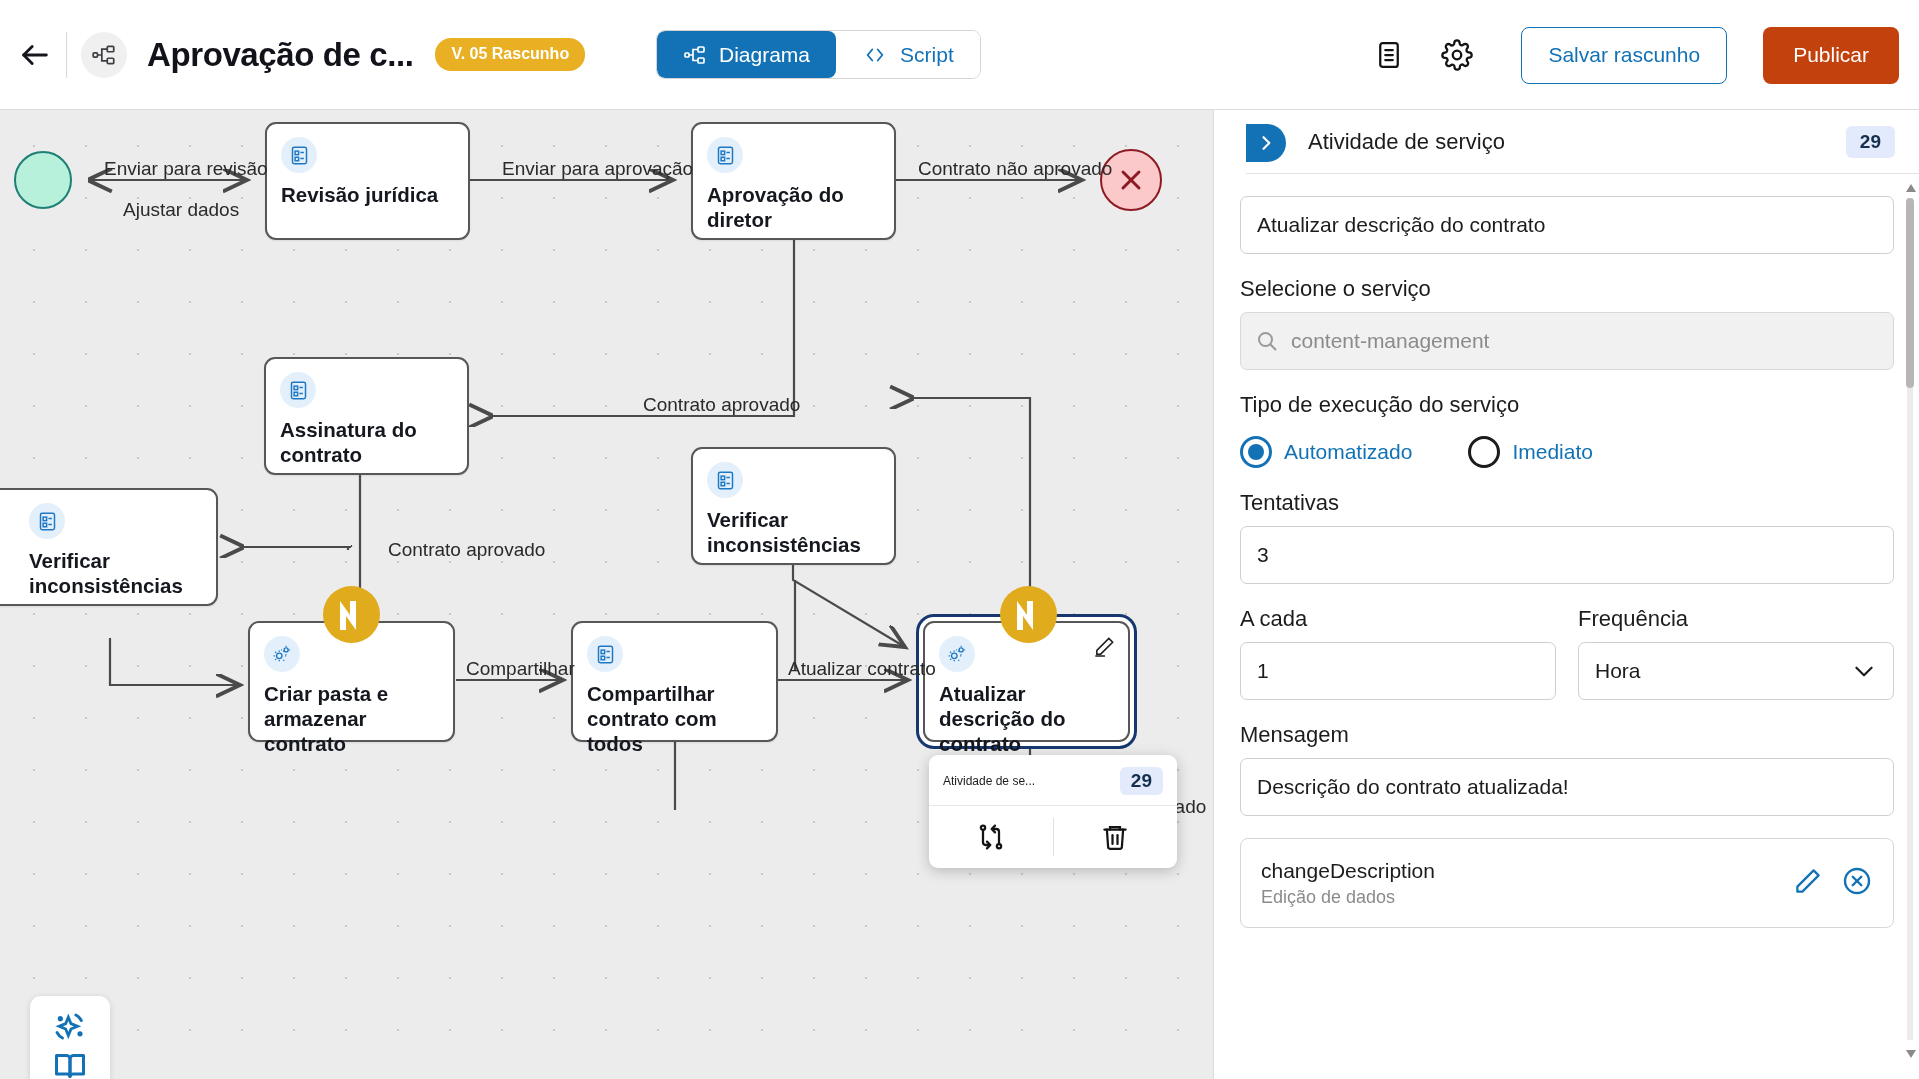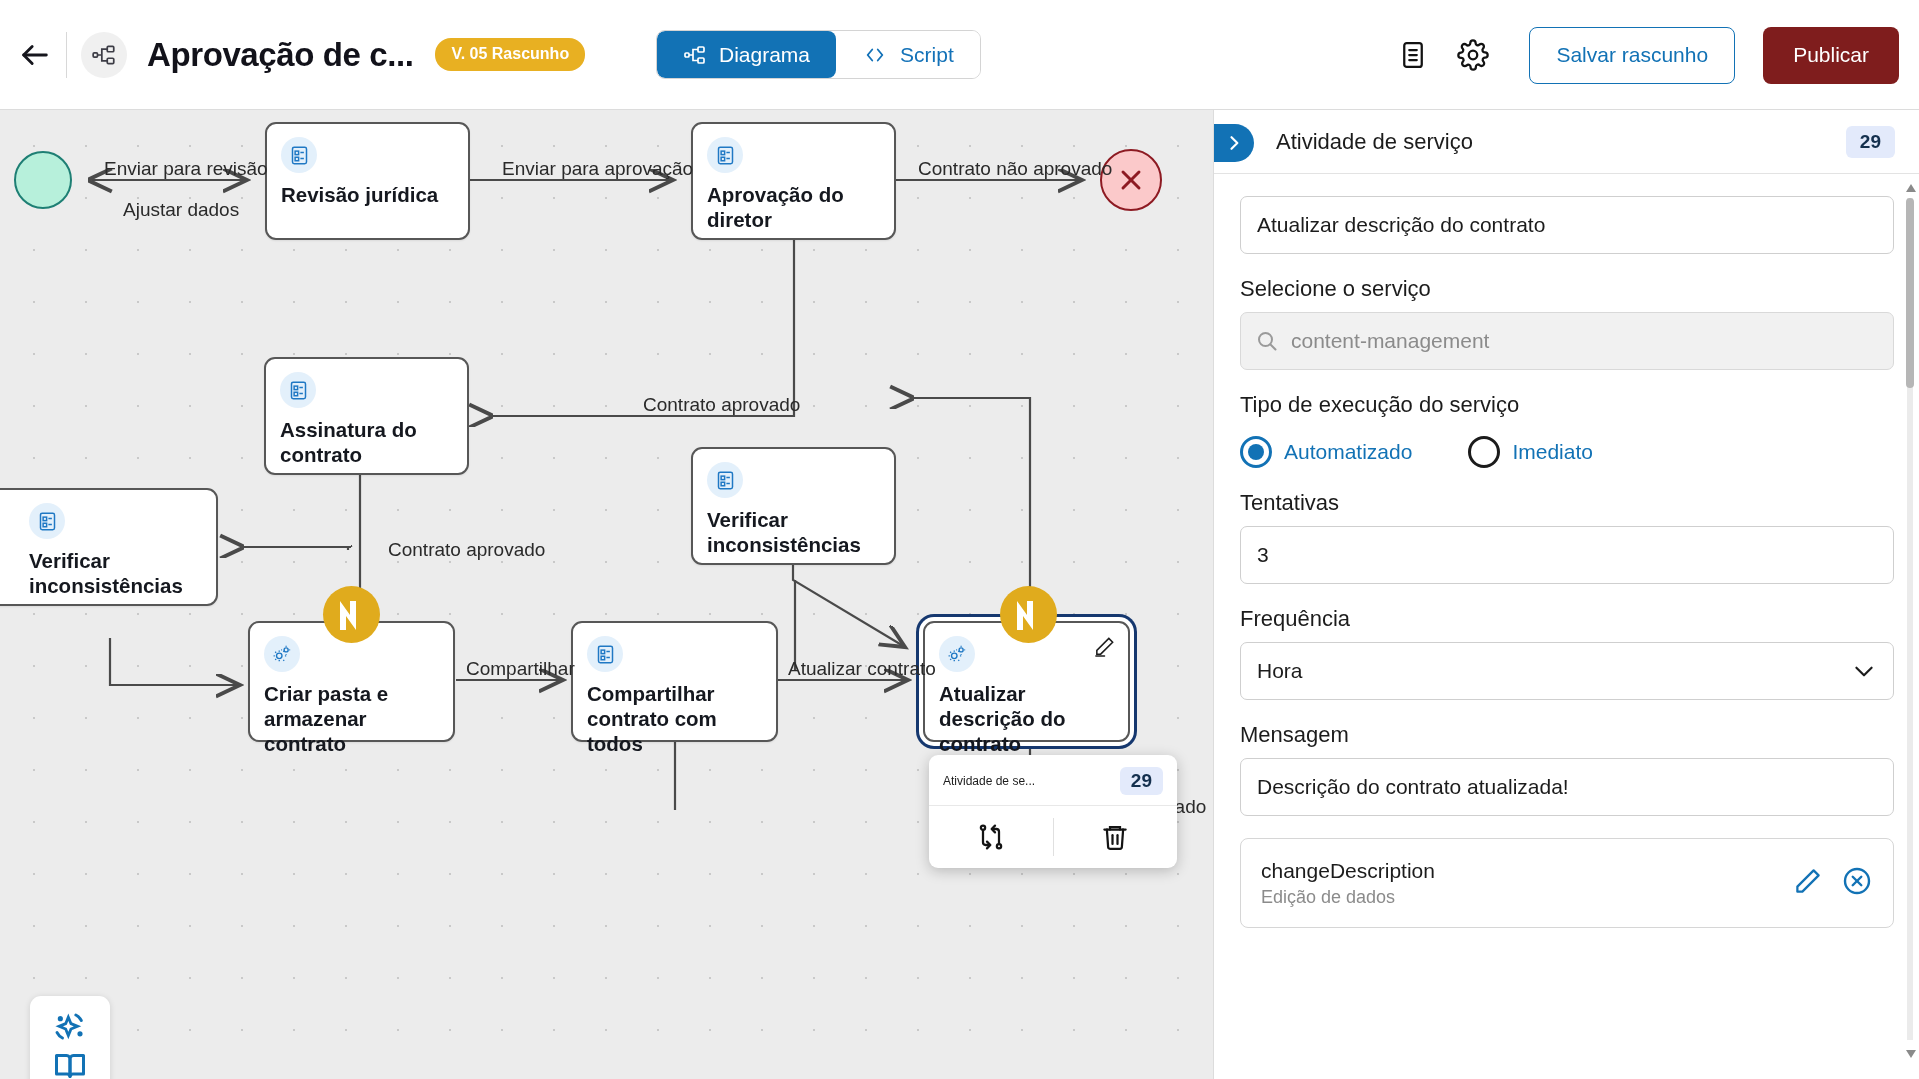--- a/index.html
+++ b/index.html
@@ -43,33 +43,33 @@
     background: #fff; height: 49px;
   }
   .seg-btn {
     display: flex; align-items: center; gap: 12px;
     padding: 0 26px; font-size: 21px; cursor: pointer;
     color: #1472b8; background: #fff;
   }
   .seg-btn.active { background: #1272b5; color: #ffffff; border-radius: 8px; }
   .hdr-right {
     position: absolute; right: 20px; top: 0; height: 110px;
-    display: flex; align-items: center; gap: 4px;
+    display: flex; align-items: center; gap: 12px;
   }
   .icon-btn {
     width: 56px; height: 56px; display: flex; align-items: center; justify-content: center;
     cursor: pointer; color: #111;
   }
   .btn-outline {
     margin-left: 24px; border: 1px solid #1272b5; color: #1272b5; background: #fff;
     border-radius: 8px; height: 57px; padding: 0 26px; font-size: 21px;
     display: flex; align-items: center; cursor: pointer; white-space: nowrap;
   }
   .btn-primary {
-    margin-left: 24px; background: #7f1d1d; color: #fff; border: none;
+    margin-left: 24px; background: #c2410c; color: #fff; border: none;
     border-radius: 8px; height: 57px; padding: 0 30px; font-size: 21px;
     display: flex; align-items: center; cursor: pointer; white-space: nowrap;
   }
 
   
   .canvas {
     position: absolute; left: 0; top: 110px; width: 1213px; height: 969px;
     background: #ececec; overflow: hidden;
     background-image: radial-gradient(#c9c9c9 1.1px, transparent 1.1px);
     background-size: 52px 52px; background-position: 8px 10px;
@@ -140,21 +140,21 @@
   }
   .tool-ico { cursor: pointer; display: flex; align-items: center; justify-content: center; }
 
   
   .panel {
     position: absolute; left: 1213px; top: 110px; width: 706px; height: 969px;
     background: #ffffff; border-left: 1px solid #dcdcdc;
   }
   .panel-head {
     position: relative; height: 64px; border-bottom: 1px solid #e3e3e3;
-    display: flex; align-items: center;
+    display: flex; align-items: center; margin-left: 32px;
   }
   .collapse-tab {
     position: absolute; left: 0px; top: 14px; width: 40px; height: 38px;
     background: #1272b5; border-top-right-radius: 20px; border-bottom-right-radius: 20px;
     display: flex; align-items: center; justify-content: center; cursor: pointer;
   }
   .panel-title { margin-left: 62px; font-size: 22px; color: #1c1c1c; }
   .panel-count {
     position: absolute; right: 24px; top: 16px; background: #e3eafb; color: #14304e;
     font-size: 19px; font-weight: 700; border-radius: 6px; padding: 5px 14px;
@@ -545,20 +545,24 @@
         <div class="radio-item">
           <div class="radio-outer off"></div>
           <span class="radio-lbl off">Imediato</span>
         </div>
       </div>
 
       <div class="fld-label">Tentativas</div>
       <input class="fld-input" value="3" style="">
 
       <div class="two-col" style="margin-top:0;">
+        <div>
+          <div class="fld-label">A cada</div>
+          <input class="fld-input" value="1" style="">
+        </div>
         <div>
           <div class="fld-label">Frequência</div>
           <div class="select-box">
             <span>Hora</span>
             <svg width="26" height="26" viewBox="0 0 24 24" fill="none" stroke="#1c1c1c" stroke-width="2" stroke-linecap="round" stroke-linejoin="round">
               <polyline points="5 9 12 16 19 9"></polyline>
             </svg>
           </div>
         </div>
       </div>

